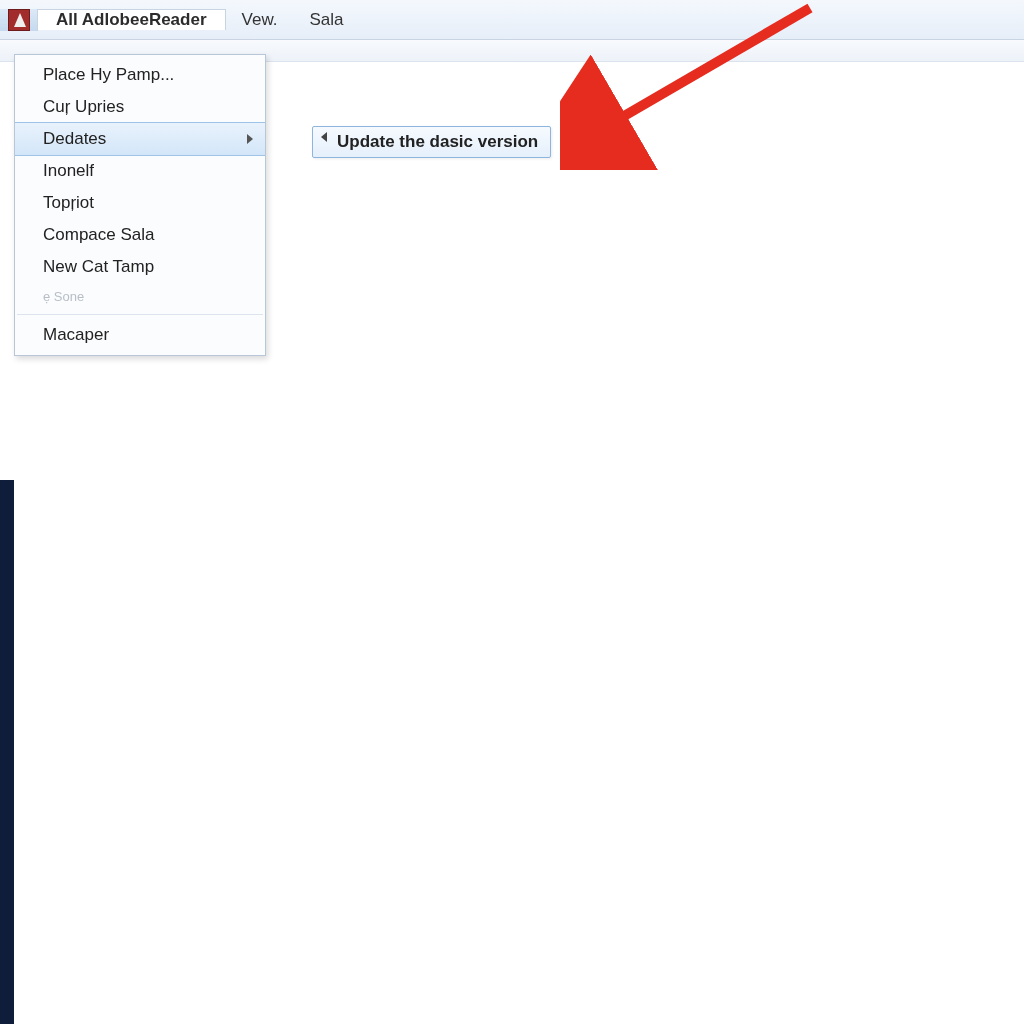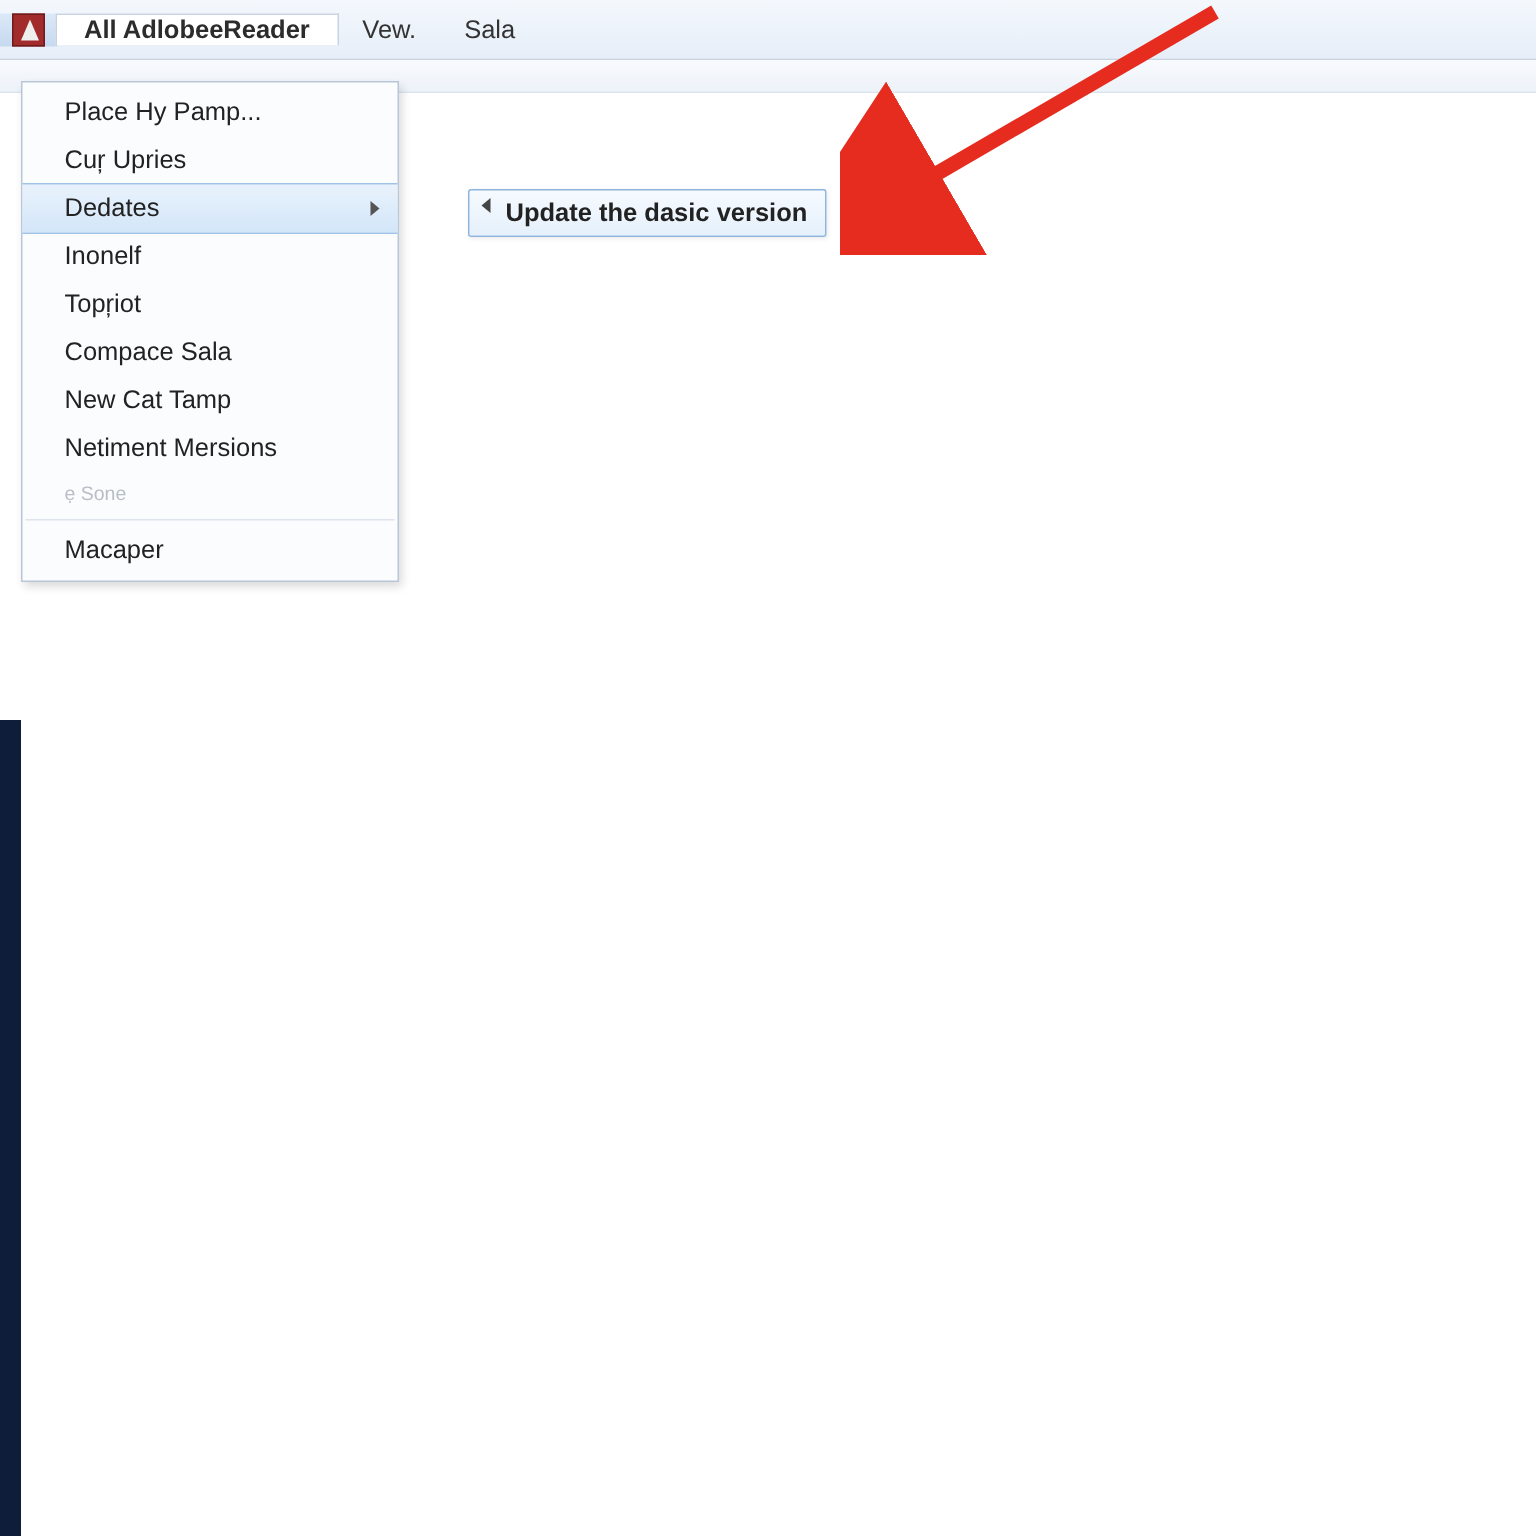--- a/index.html
+++ b/index.html
@@ -178,23 +178,20 @@
   </div>
   <div class="menu-item">
     <span>Topŗiot</span>
   </div>
   <div class="menu-item">
     <span>Compace Sala</span>
   </div>
   <div class="menu-item">
     <span>New Cat Tamp</span>
   </div>
-  <div class="menu-item">
-    <span>Netiment Mersions</span>
-  </div>
   <div class="menu-item disabled">
     <span>ẹ Sone</span>
   </div>
   <div class="menu-sep"></div>
   <div class="menu-item">
     <span>Macaper</span>
   </div>
 </div>
 
 <div class="submenu">

